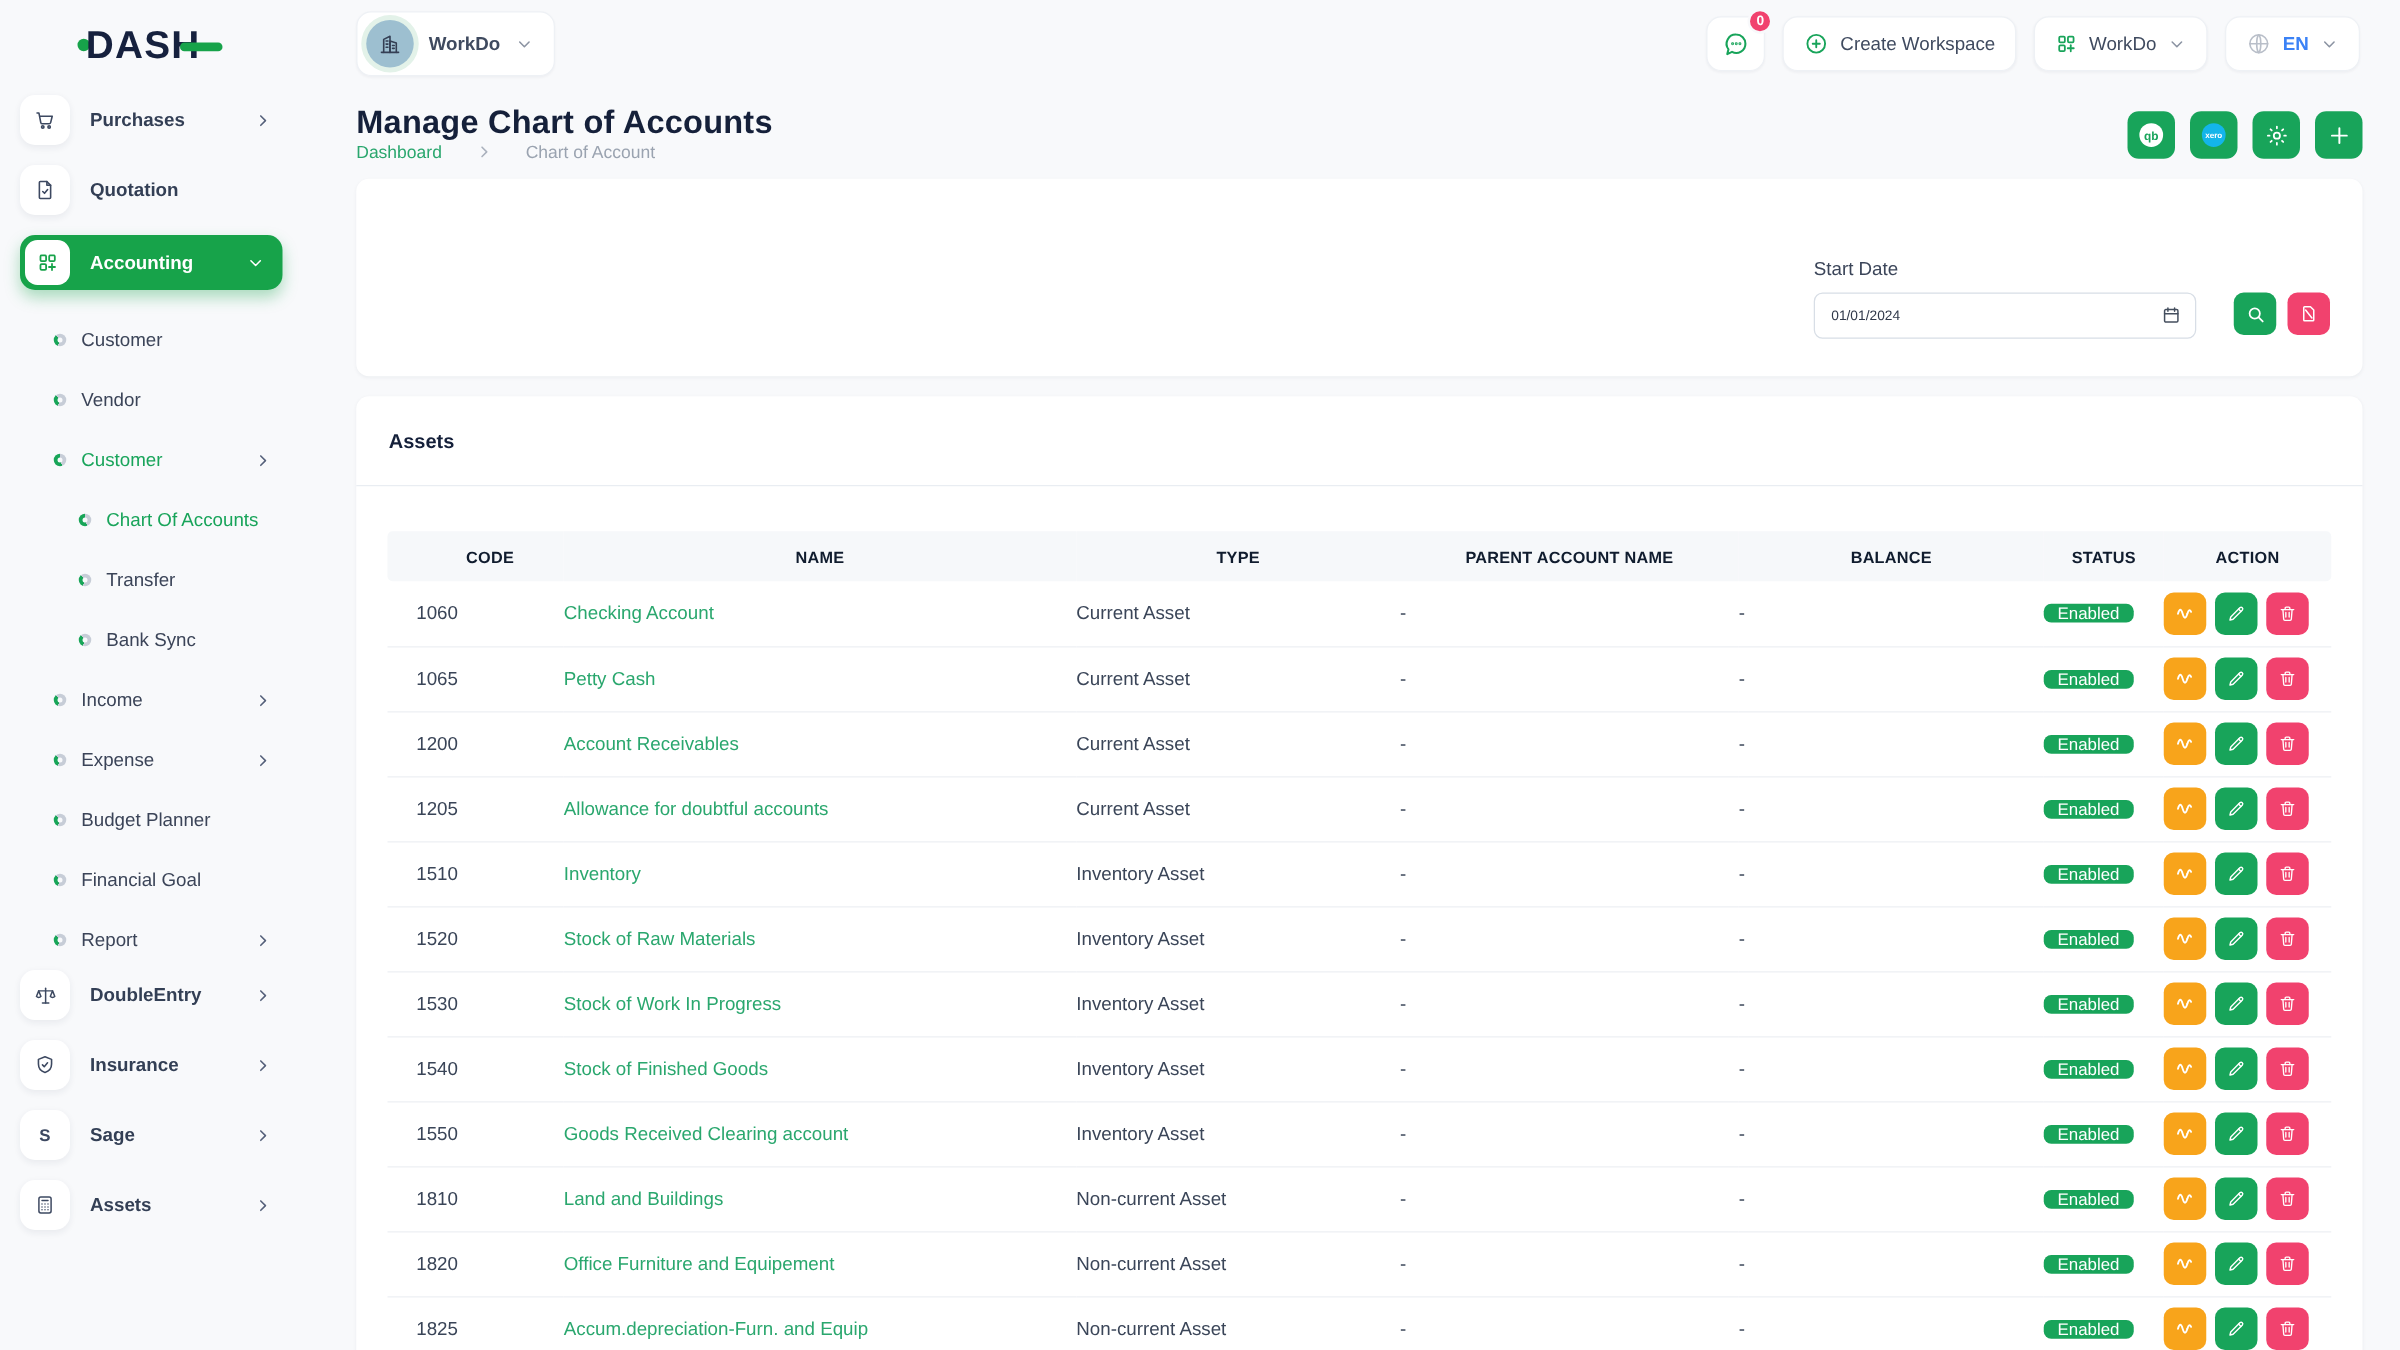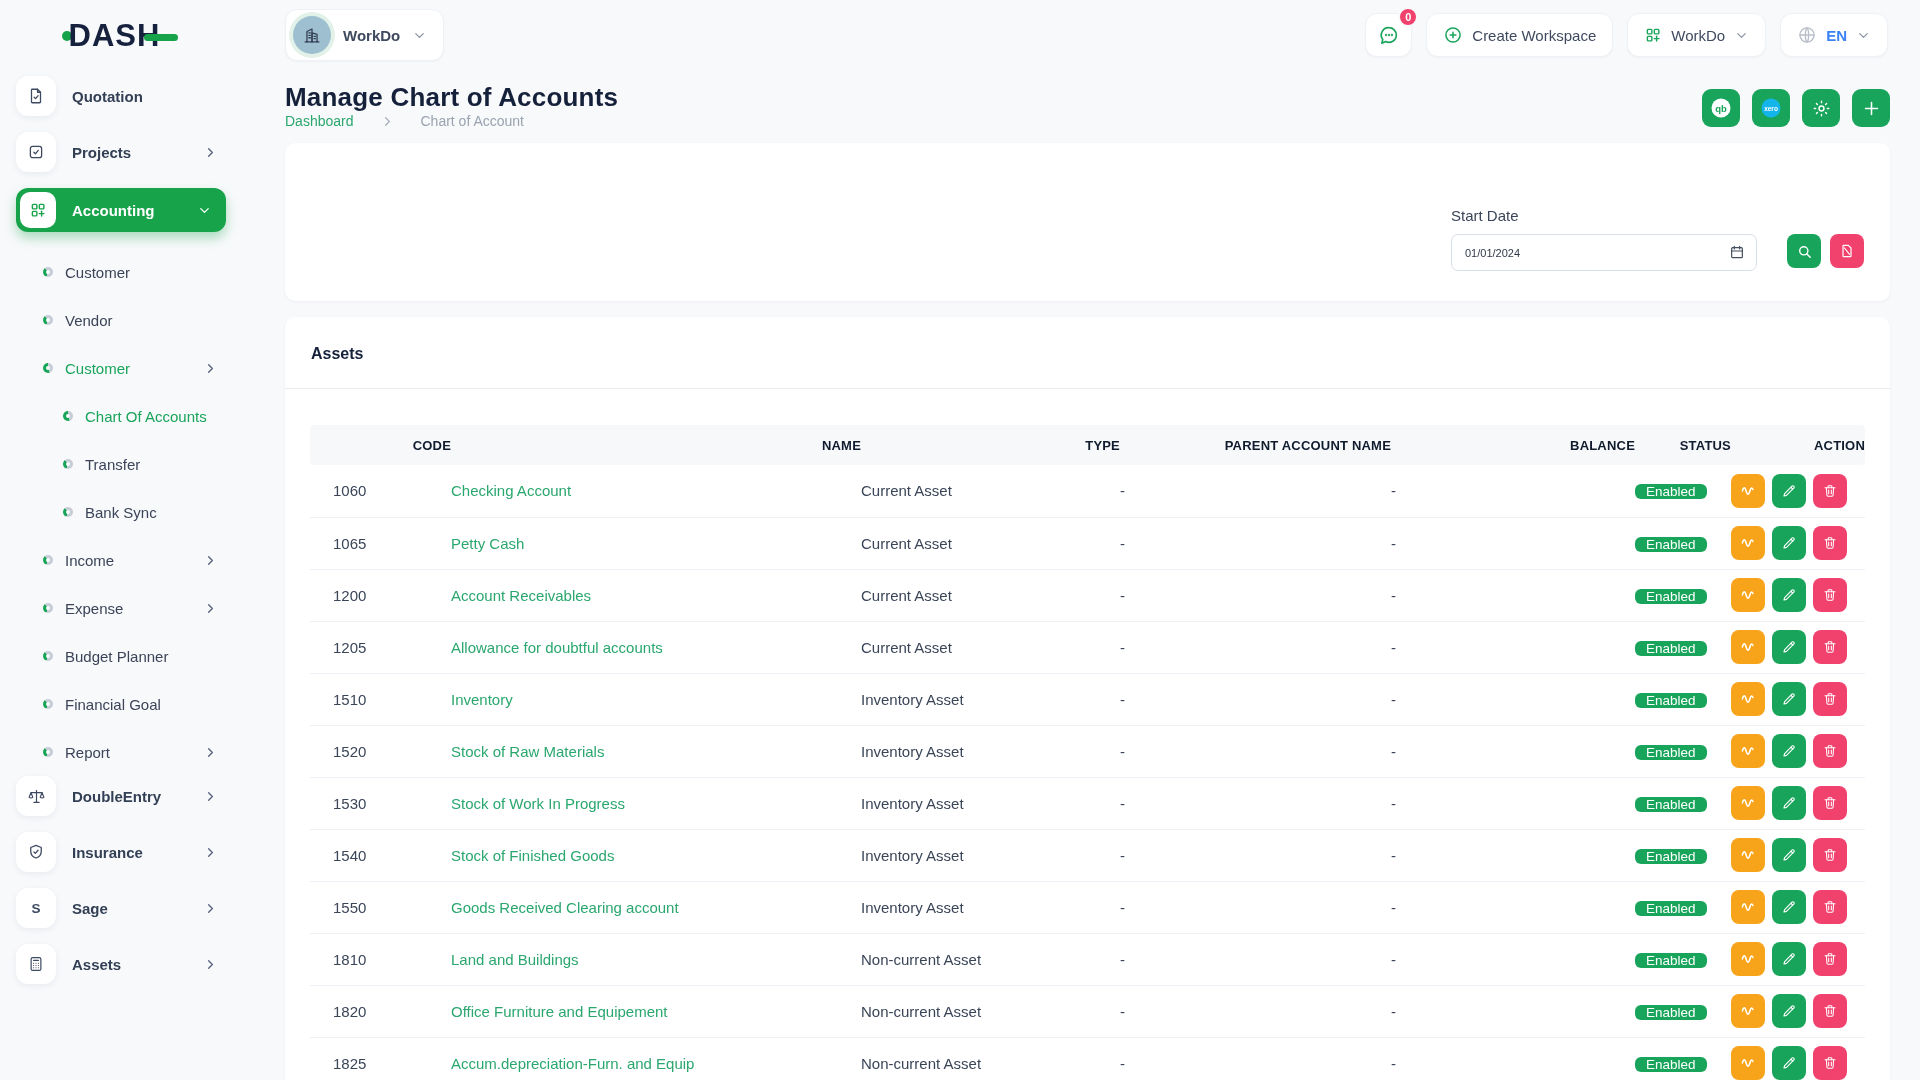--- a/index.html
+++ b/index.html
@@ -92,21 +92,21 @@
   .sq-btn.green { background:#18a45a; }
   .sq-btn.pink { background:#f1426e; }
 
   
   .table-card { margin-top:16px; background:#fff; border-radius:10px;
     box-shadow:0 1px 3px rgba(20,30,55,.05); min-height:900px; }
   .card-header { padding:28px 26px 25px; border-bottom:1px solid #e9edf2; }
   .card-header h2 { font-size:16px; font-weight:700; color:#15203a; }
   .table-wrap { padding:36px 25px 0; }
   table { width:100%; border-collapse:collapse; table-layout:fixed; }
-  thead th { background:#f6f8fa; height:40px; text-align:right; font-size:13px; font-weight:700;
+  thead th { background:#f6f8fa; height:40px; text-align:center; font-size:13px; font-weight:700;
     color:#101c2e; letter-spacing:.2px; }
   thead th:first-child { padding-left:23px; border-radius:4px 0 0 4px; }
   thead th:last-child { border-radius:0 4px 4px 0; }
   tbody td { height:52px; border-bottom:1px solid #edf0f4; font-size:15px; color:#3a4558; }
   tbody td:first-child { padding-left:23px; }
   tbody tr:last-child td { border-bottom:none; }
   .name-link { color:#2aa76e; text-decoration:none; cursor:pointer; }
   .status-badge { display:inline-block; background:#18a45a; color:#fff; font-size:13.5px;
     font-weight:400; padding:0 11px; border-radius:6px; }
   .act-group { display:flex; gap:7px; }
@@ -203,40 +203,41 @@
           </span>
       </button>
     </div>
   </header>
 
   <div class="layout">
     <nav class="sidebar" id="sidebar">
         <div class="side-item">
           <span class="icon-tile">
             <svg width="18" height="18" viewBox="0 0 24 24" fill="none" stroke="currentColor" stroke-width="1.7" stroke-linecap="round" stroke-linejoin="round">
+              <path d="M3.5 4.5h2l2 10.2a1.6 1.6 0 0 0 1.6 1.3h7.3a1.6 1.6 0 0 0 1.6-1.2l1.7-6.8H6.3"></path>
+              <circle cx="9.6" cy="19.4" r="1.3"></circle>
+              <circle cx="16.4" cy="19.4" r="1.3"></circle>
+            </svg>
+          </span>
+          <span class="side-label">Purchases</span>
+          <span class="side-chev">
+            <svg width="15" height="15" viewBox="0 0 24 24" fill="none" stroke="currentColor" stroke-width="2" stroke-linecap="round" stroke-linejoin="round">
+              <path d="M9 6l6 6-6 6"></path>
+            </svg>
+          </span>
+        </div>
+        <div class="side-item">
+          <span class="icon-tile">
+            <svg width="18" height="18" viewBox="0 0 24 24" fill="none" stroke="currentColor" stroke-width="1.7" stroke-linecap="round" stroke-linejoin="round">
               <path d="M7 3h7l4 4v13a1 1 0 0 1-1 1H7a1 1 0 0 1-1-1V4a1 1 0 0 1 1-1z"></path>
               <path d="M14 3v4h4"></path>
               <path d="M9.6 13.6l1.9 1.9 3.3-4"></path>
             </svg>
           </span>
           <span class="side-label">Quotation</span>
-        </div>
-        <div class="side-item">
-          <span class="icon-tile">
-            <svg width="18" height="18" viewBox="0 0 24 24" fill="none" stroke="currentColor" stroke-width="1.7" stroke-linecap="round" stroke-linejoin="round">
-              <rect x="4.5" y="4.5" width="15" height="15" rx="3"></rect>
-              <path d="M9.2 12.4l2 2 3.8-4.6"></path>
-            </svg>
-          </span>
-          <span class="side-label">Projects</span>
-          <span class="side-chev">
-            <svg width="15" height="15" viewBox="0 0 24 24" fill="none" stroke="currentColor" stroke-width="2" stroke-linecap="round" stroke-linejoin="round">
-              <path d="M9 6l6 6-6 6"></path>
-            </svg>
-          </span>
         </div>
         <div class="side-item active">
           <span class="icon-tile">
             <svg width="18" height="18" viewBox="0 0 24 24" fill="none" stroke="currentColor" stroke-width="1.9" stroke-linecap="round" stroke-linejoin="round">
               <rect x="4.5" y="4.5" width="6" height="6" rx="1.2"></rect>
               <rect x="13.8" y="4.5" width="6" height="6" rx="1.2"></rect>
               <rect x="4.5" y="13.8" width="6" height="6" rx="1.2"></rect>
               <path d="M16.8 13.6v6.4"></path>
               <path d="M13.6 16.8h6.4"></path>
             </svg>

